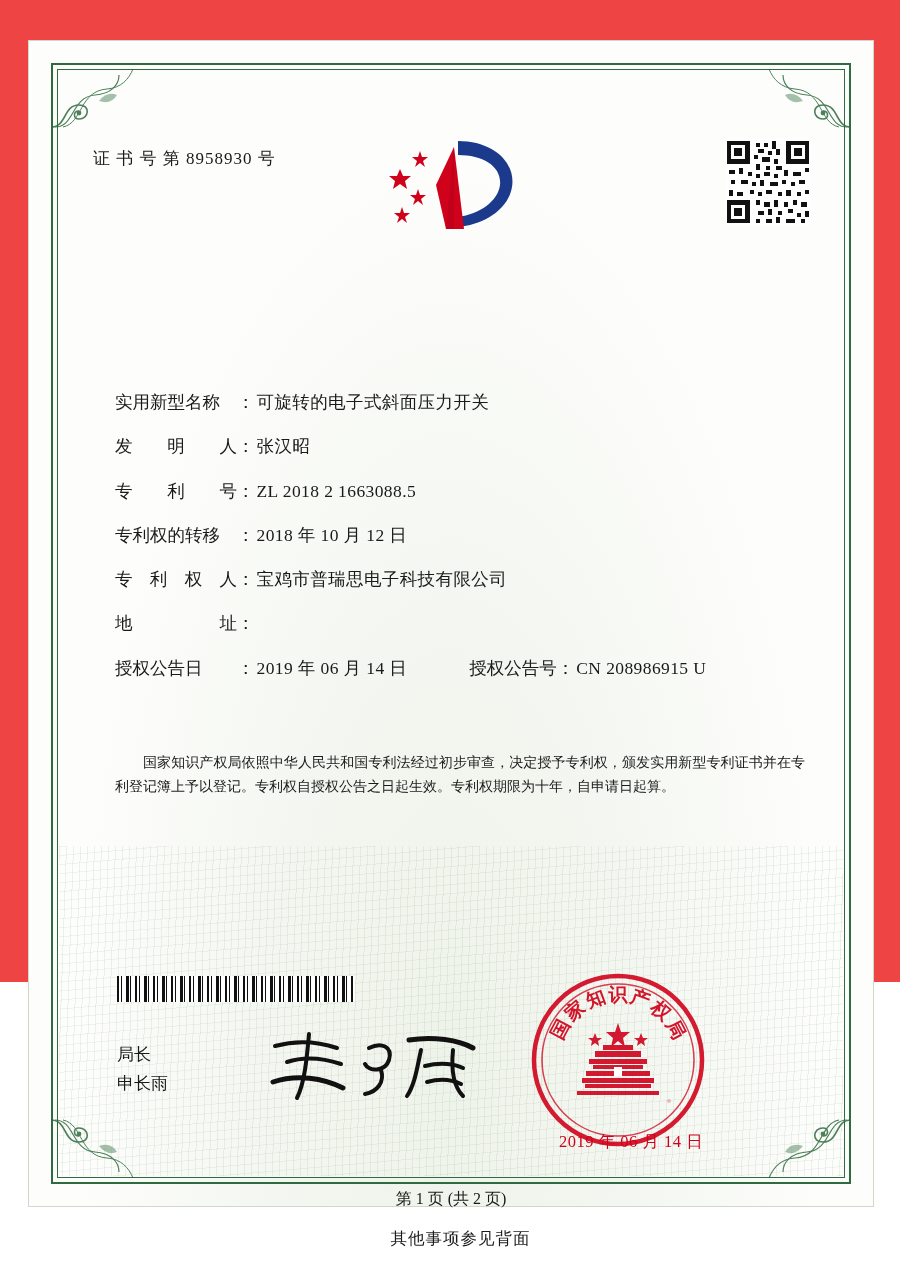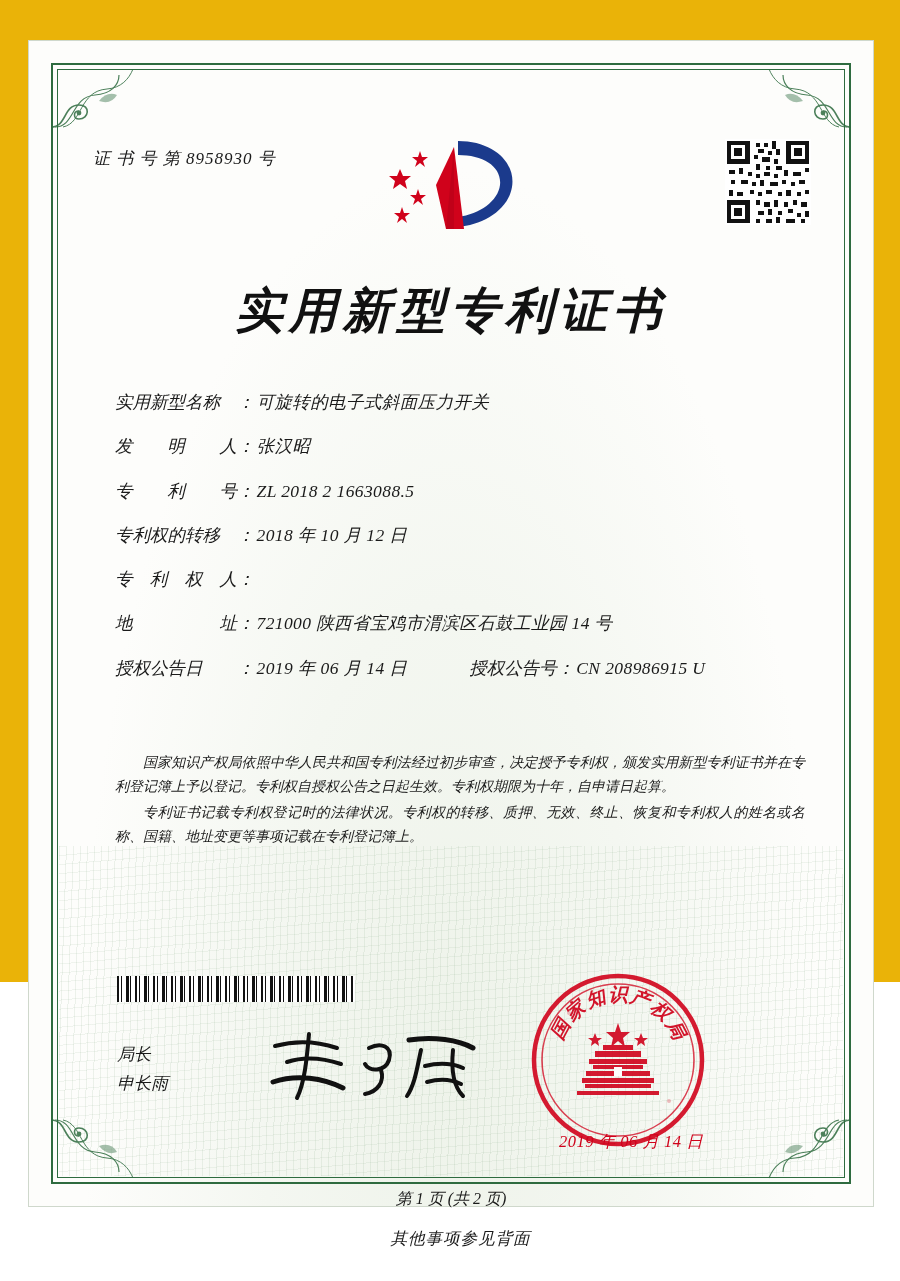--- a/index.html
+++ b/index.html
@@ -14,22 +14,21 @@
     color: #1a1a1a;
     position: relative;
     overflow: hidden;
   }
 
   
   .page {
     position: absolute;
     left: 0; top: 0;
     width: 900px; height: 982px;
-    background: #eab308;
-    font-style: italic;
+    background: #ef4444;
   }
   .cert {
     position: absolute;
     left: 28px; top: 40px;
     width: 844px; height: 1165px;
     background:
       radial-gradient(ellipse at 50% 88%, #eef3ea 0%, #f4f7f1 32%, #fdfdfb 62%);
     border: 1px solid #cfd8cc;
   }
   
@@ -329,21 +328,20 @@
             <rect x="39" y="35" width="2" height="3"></rect>
           <rect x="15" y="39" width="2" height="2"></rect>
             <rect x="20" y="39" width="3" height="2"></rect>
           <rect x="25" y="38" width="2" height="3"></rect>
             <rect x="30" y="39" width="4" height="2"></rect>
           <rect x="37" y="39" width="2" height="2"></rect>
         </g>
       </svg>
     </div>
 
-    <div class="title">实用新型专利证书</div>
 
     <div class="fields">
 
       <div class="row">
         <span class="lbl">实用新型名称</span>
         <span class="colon">：</span>
         <span class="val">可旋转的电子式斜面压力开关</span>
       </div>
 
       <div class="row">
@@ -373,44 +371,43 @@
       </div>
 
       <div class="row">
         <span class="lbl spread">
           <span>专</span>
           <span>利</span>
           <span>权</span>
           <span>人</span>
         </span>
         <span class="colon">：</span>
+        <span class="val">宝鸡市普瑞思电子科技有限公司</span>
       </div>
 
       <div class="row">
         <span class="lbl spread">
           <span>地</span>
           <span>址</span>
         </span>
         <span class="colon">：</span>
-        <span class="val">721000  陕西省宝鸡市渭滨区石鼓工业园 14 号</span>
       </div>
 
       <div class="row dual">
         <span class="lbl">授权公告日</span>
         <span class="colon">：</span>
         <span class="val">2019 年 06 月 14 日</span>
         <span class="second-lbl">授权公告号</span>
         <span class="colon">：</span>
         <span class="val">CN 208986915 U</span>
       </div>
     </div>
 
     <div class="paras">
       <p>国家知识产权局依照中华人民共和国专利法经过初步审查，决定授予专利权，颁发实用新型专利证书并在专利登记簿上予以登记。专利权自授权公告之日起生效。专利权期限为十年，自申请日起算。</p>
-      <p>专利证书记载专利权登记时的法律状况。专利权的转移、质押、无效、终止、恢复和专利权人的姓名或名称、国籍、地址变更等事项记载在专利登记簿上。</p>
     </div>
 
     <div class="barcode"></div>
 
     <div class="sig-label">
       <div>局长</div>
       <div>申长雨</div>
     </div>
     <div class="sig-script">
       <svg viewBox="0 0 230 80">

